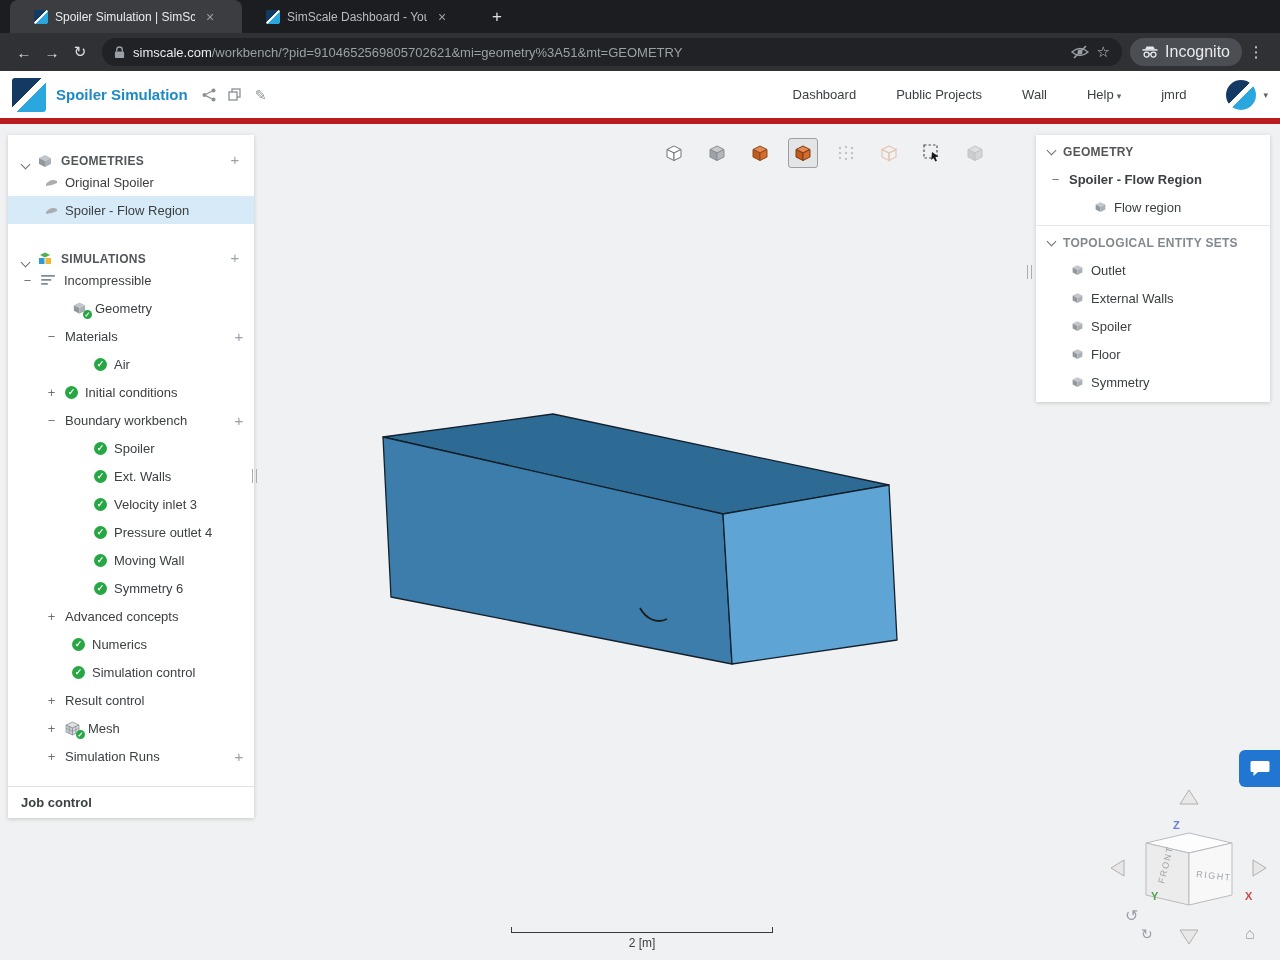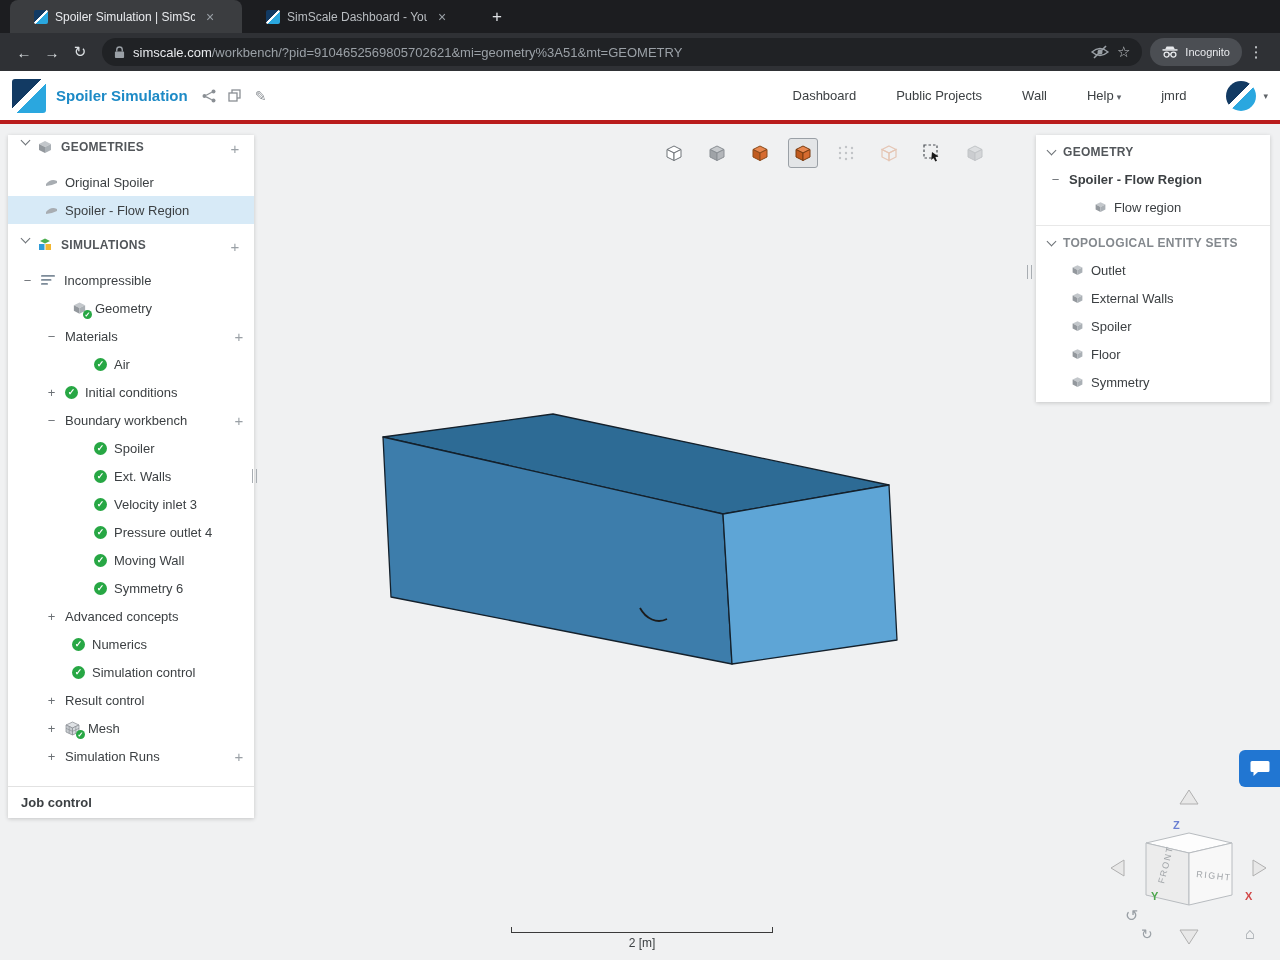--- a/index.html
+++ b/index.html
@@ -15,24 +15,24 @@
   .favicon { width:14px; height:14px; border-radius:2px; flex:none;
     background:linear-gradient(135deg,#123a63 0 44%,#ffffff 44% 56%,#2aa7df 56% 100%); }
   .newtab { align-self:center; margin-left:10px; font-size:17px; color:#dfe2e5; width:26px; text-align:center; }
 
   .navbar { height:38px; background:#2f3135; display:flex; align-items:center; padding:0 10px; }
   .nbtn { width:28px; height:28px; display:flex; align-items:center; justify-content:center; font-size:15px; color:#dce0e3; border-radius:50%; flex:none; }
   .urlbar { flex:1; height:28px; background:#202225; border-radius:14px; margin:0 8px; display:flex; align-items:center; padding:0 12px; gap:8px; min-width:0; }
   .url { flex:1; min-width:0; overflow:hidden; white-space:nowrap; font-size:13px; color:#9aa0a6; }
   .domain { color:#e8eaed; }
   .star { font-size:15px; color:#c2c6ca; flex:none; }
-  .chip { height:28px; border-radius:14px; background:#4b4e53; display:flex; align-items:center; gap:7px; padding:0 12px; color:#e8eaed; font-size:11px; flex:none; }
-
-  
-  .appheader { height:53px; background:#fff; border-bottom:4px solid #b91c1c; display:flex; align-items:center; padding:0 12px; position:relative; z-index:30; }
+  .chip { height:28px; border-radius:14px; background:#4b4e53; display:flex; align-items:center; gap:7px; padding:0 12px; color:#e8eaed; font-size:16px; flex:none; }
+
+  
+  .appheader { height:53px; background:#fff; border-bottom:6px solid #b91c1c; display:flex; align-items:center; padding:0 12px; position:relative; z-index:30; }
   .logo { width:34px; height:34px; border-radius:3px; flex:none;
     background:linear-gradient(135deg,#123a63 0 44%,#ffffff 44% 56%,#2aa7df 56% 100%); }
   .ptitle { font-size:15px; font-weight:bold; color:#1d8ac6; margin:0 8px 0 10px; white-space:nowrap; }
   .hicon { width:26px; height:26px; display:flex; align-items:center; justify-content:center; color:#8a8f94; font-size:14px; flex:none; }
   .hnav { margin-left:auto; display:flex; align-items:center; gap:40px; font-size:13px; color:#3c4043;justify-content:flex-end; }
   .caret { font-size:9px; color:#5f6368; margin-left:3px; }
   .avatar { width:30px; height:30px; border-radius:50%; flex:none;
     background:linear-gradient(135deg,#123a63 0 44%,#ffffff 44% 56%,#2aa7df 56% 100%); }
   .avwrap { display:flex; align-items:center; gap:4px; }
 
@@ -43,21 +43,21 @@
   
   .vtoolbar { position:absolute; left:659px; top:14px; display:flex; gap:13px; z-index:4; }
   .tbtn { width:30px; height:30px; border-radius:3px; border:1px solid transparent; display:flex; align-items:center; justify-content:center; }
   .tbtn.active { background:#e3e5e7; border-color:#9aa0a6; }
   .dim { opacity:.45; }
 
   
   .sidebar { position:absolute; left:8px; top:11px; width:246px; height:683px; background:#fff;
     box-shadow:0 1px 4px rgba(0,0,0,.18); display:flex; flex-direction:column; z-index:6; }
   .side-scroll { flex:1; overflow:hidden; padding-top:5px; }
-  .sect { height:28px; display:flex; align-items:flex-start; padding:0 10px 0 14px; gap:8px; }
+  .sect { height:28px; display:flex; align-items:flex-end; padding:0 10px 0 14px; gap:8px; }
   .sect-lbl { font-weight:bold; font-size:12px; color:#52565a; letter-spacing:.3px; }
   .chev { width:7px; height:7px; border-left:1.6px solid #6b7075; border-bottom:1.6px solid #6b7075; transform:rotate(-45deg); margin-top:-3px; flex:none; }
   .addbtn { margin-left:auto; color:#9aa0a6; font-size:15px; width:18px; text-align:center; flex:none; }
   .gitem { height:28px; display:flex; align-items:center; padding-left:37px; gap:7px; }
   .gitem.selected { background:#d7eaf7; }
   .lbl { font-size:13px; color:#3c4043; white-space:nowrap; }
   .bold { font-weight:bold; }
   .trow { height:28px; display:flex; align-items:center; padding-right:6px; }
   .r0 { padding-left:14px; } .r1 { padding-left:38px; } .r2 { padding-left:86px; }
   .exp { width:11px; display:flex; align-items:center; justify-content:center; color:#6b7075; font-size:13px; margin-right:8px; flex:none; }

